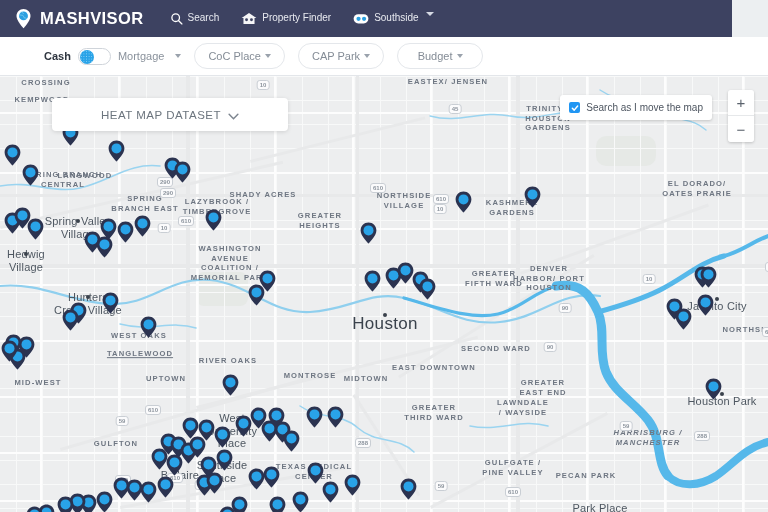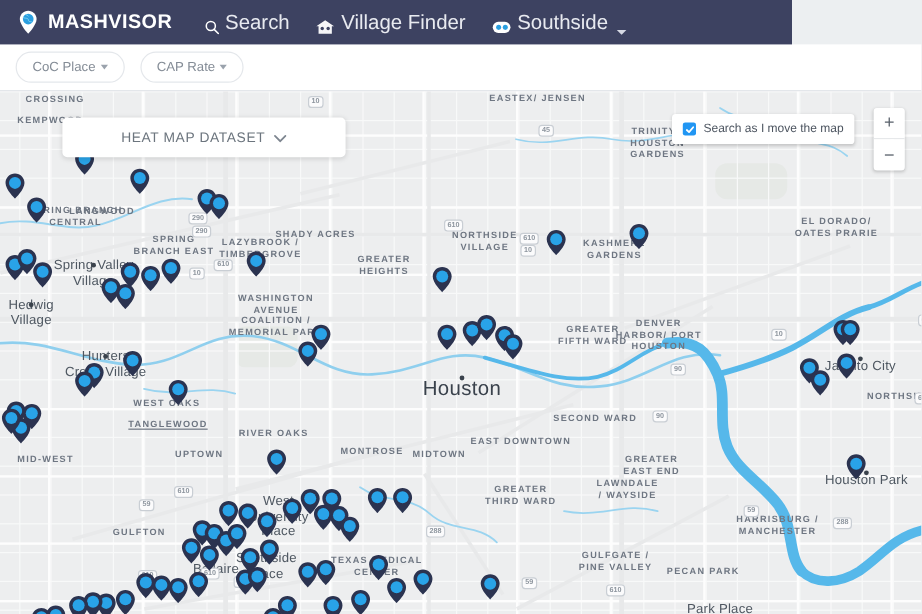--- a/index.html
+++ b/index.html
@@ -6,37 +6,37 @@
   html, body { width: 768px; height: 512px; overflow: hidden; }
   body {
     font-family: "Liberation Sans", sans-serif;
     background: #eceff1;
     position: relative;
   }
 
   
   #header {
     position: absolute; top: 0; left: 0;
-    width: 660px; height: 37px;
+    width: 732px; height: 37px;
     background: #3d4261;
     display: flex; align-items: center;
     padding-left: 13px;
     z-index: 40;
   }
   #logo-wrap { display: flex; align-items: center; gap: 6px; }
   .logo-pin { width: 21px; height: 21px; position: relative; }
   .logo-pin svg { display: block; }
   #logo-text {
     color: #ffffff; font-size: 16.5px; font-weight: bold;
     letter-spacing: 0.4px;
   }
   .nav-items { display: flex; align-items: center; margin-left: 26px; gap: 22px; }
   .nav-item {
-    display: flex; align-items: flex-end; gap: 5px;
-    color: #e8eaf0; font-size: 17px;
+    display: flex; align-items: flex-start; gap: 5px;
+    color: #e8eaf0; font-size: 10px;
     cursor: pointer;
   }
   .nav-item svg { display: block; }
   .caret-down {
     width: 0; height: 0;
     border-left: 4px solid transparent;
     border-right: 4px solid transparent;
     border-top: 4px solid #d6d9e4;
     margin-left: 2px;
   }
@@ -218,45 +218,57 @@
       <span>Search</span>
     </div>
     <div class="nav-item">
       <span>
         <svg width="16" height="13" viewBox="0 0 26 20" fill="#ffffff">
           <path d="M13 1 1 9h3v10h18V9h3L13 1z" opacity="0.95"></path>
           <circle cx="9" cy="12" r="2.3" fill="#3d4261"></circle>
             <circle cx="17" cy="12" r="2.3" fill="#3d4261"></circle>
         </svg>
       </span>
-      <span>Village Finder</span>
+      <span>Property Finder</span>
     </div>
     <div class="nav-item">
       <span>
         <svg width="16" height="13" viewBox="0 0 26 20">
           <rect x="1" y="3" width="24" height="15" rx="7.5" fill="#ffffff"></rect>
           <circle cx="9" cy="10.5" r="3.4" fill="#2b9fe0"></circle>
             <circle cx="18" cy="10.5" r="3.4" fill="#2b9fe0"></circle>
         </svg>
       </span>
       <span>Southside</span>
       <span class="caret-down"></span>
     </div>
   </div>
 </div>
 
 <div id="toolbar">
 
+  <div id="toggle-group">
+    <span class="toggle-label bold">Cash</span>
+    <div id="cash-toggle">
+      <div id="cash-knob"></div>
+    </div>
+    <span class="toggle-label muted">Mortgage</span>
+    <span class="mini-caret"></span>
+  </div>
 
   <div class="filter-pill">
     <span>CoC Place</span>
     <span class="mini-caret"></span>
   </div>
   <div class="filter-pill">
-    <span>CAP Rate</span>
+    <span>CAP Park</span>
+    <span class="mini-caret"></span>
+  </div>
+  <div class="filter-pill">
+    <span>Budget</span>
     <span class="mini-caret"></span>
   </div>
 </div>
 
 <div id="map">
   <div id="map-bg" style="background: rgb(237, 238, 239);">
       <div class="parkpatch" style="left: 196px; top: 196px; width: 52px; height: 34px; border-radius: 8px;"></div>
       <div class="parkpatch" style="left: 596px; top: 60px; width: 60px; height: 30px; border-radius: 10px;"></div>
     </div>
   <div id="map-roads">
@@ -413,21 +425,21 @@
 HARBOR/ PORT
 HOUSTON</div>
       <div class="nb" style="left: 496px; top: 273px; transform: translate(-50%, -50%);">SECOND WARD</div>
       <div class="nb" style="left: 543px; top: 312px; transform: translate(-50%, -50%);">GREATER
 EAST END</div>
       <div class="nb" style="left: 523px; top: 332px; transform: translate(-50%, -50%);">LAWNDALE
 / WAYSIDE</div>
       <div class="nb" style="left: 513px; top: 392px; transform: translate(-50%, -50%);">GULFGATE /
 PINE VALLEY</div>
       <div class="nb" style="left: 586px; top: 400px; transform: translate(-50%, -50%);">PECAN PARK</div>
-      <div class="nb" style="left: 648px; top: 362px; transform: translate(-50%, -50%);">HARRISBURG /
+      <div class="nb" style="left: 648px; top: 362px; transform: translate(-50%, -50%); font-style: italic;">HARRISBURG /
 MANCHESTER</div>
       <div class="nb" style="left: 139px; top: 260px; transform: translate(-50%, -50%);">WEST OAKS</div>
       <div class="nb" style="left: 140px; top: 278px; transform: translate(-50%, -50%); text-decoration: underline;">TANGLEWOOD</div>
       <div class="nb" style="left: 166px; top: 303px; transform: translate(-50%, -50%);">UPTOWN</div>
       <div class="nb" style="left: 38px; top: 307px; transform: translate(-50%, -50%);">MID-WEST</div>
       <div class="nb" style="left: 116px; top: 368px; transform: translate(-50%, -50%);">GULFTON</div>
       <div class="nb" style="left: 228px; top: 285px; transform: translate(-50%, -50%);">RIVER OAKS</div>
       <div class="nb" style="left: 310px; top: 300px; transform: translate(-50%, -50%);">MONTROSE</div>
       <div class="nb" style="left: 366px; top: 303px; transform: translate(-50%, -50%);">MIDTOWN</div>
       <div class="nb" style="left: 434px; top: 292px; transform: translate(-50%, -50%);">EAST DOWNTOWN</div>

